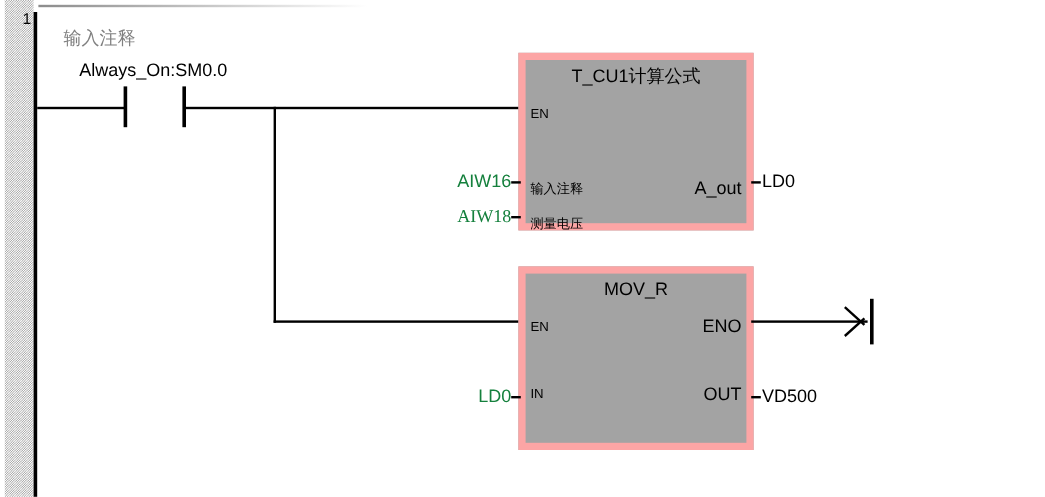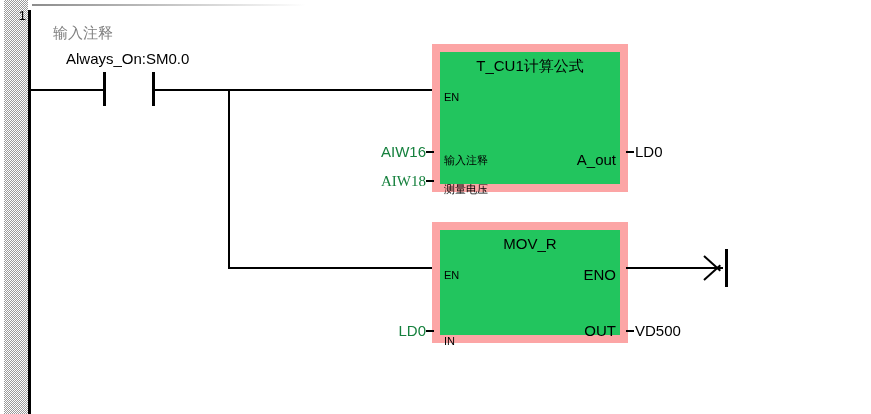--- a/index.html
+++ b/index.html
@@ -46,21 +46,21 @@
   
   .contact-bar{position:absolute;width:3px;height:34px;background:#000;}
 
   .contact-label{
     position:absolute;left:50px;top:50px;
     font-size:15px;color:#000;white-space:nowrap;line-height:18px;margin-left:16px;
   }
 
   
   .fb{
-    position:absolute;border:8px solid #fca5a5;background:#22c55e;box-sizing:border-box;
+    position:absolute;border:6px solid #fca5a5;background:#a3a3a3;box-sizing:border-box;
   }
   .fb-title{
     position:absolute;left:0;right:0;top:4px;text-align:center;
     font-size:15px;color:#000;line-height:20px;white-space:nowrap;
   }
   .pin-in{
     position:absolute;font-size:11px;color:#000;line-height:18px;white-space:nowrap;
   }
   .pin-out{
     position:absolute;font-size:15px;color:#000;line-height:18px;white-space:nowrap;text-align:right;
@@ -112,24 +112,24 @@
 
   <div class="ext-left" style="left:300px;top:143px;width:126px;">AIW16</div>
   <div class="pin-stub" style="left:426px;top:151px;width:8px;"></div>
 
   <div class="ext-left" style="left:300px;top:172px;width:126px;font-family:Liberation Serif, serif;">AIW18</div>
   <div class="pin-stub" style="left:426px;top:180px;width:8px;"></div>
 
   <div class="pin-stub" style="left:626px;top:151px;width:8px;"></div>
   <div class="ext-right" style="left:635px;top:143px;">LD0</div>
 
-  <div class="fb" style="left:432px;top:222px;width:196px;height:121px;">
+  <div class="fb" style="left:432px;top:222px;width:196px;height:153px;">
     <div class="fb-title">MOV_R</div>
     <div class="pin-in" style="left:4px;top:36px;">EN</div>
-    <div class="pin-in" style="left:4px;top:102px;text-align:right;">IN</div>
+    <div class="pin-in" style="left:4px;top:92px;text-align:right;">IN</div>
     <div class="pin-out" style="right:4px;top:36px;">ENO</div>
     <div class="pin-out" style="right:4px;top:92px;text-align:right;">OUT</div>
   </div>
 
   <div class="ext-left" style="left:306px;top:322px;width:120px;">LD0</div>
   <div class="pin-stub" style="left:426px;top:330px;width:8px;"></div>
 
   <div class="pin-stub" style="left:626px;top:330px;width:8px;"></div>
   <div class="ext-right" style="left:635px;top:322px;">VD500</div>
 

